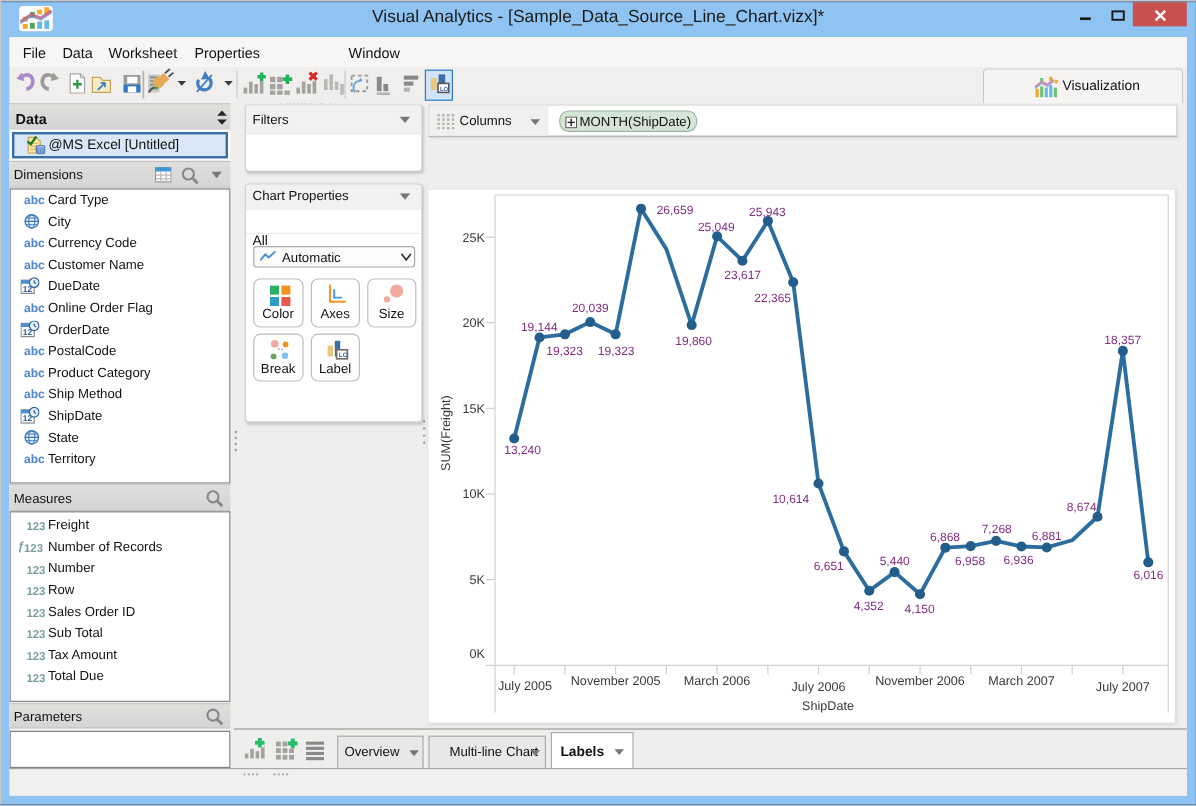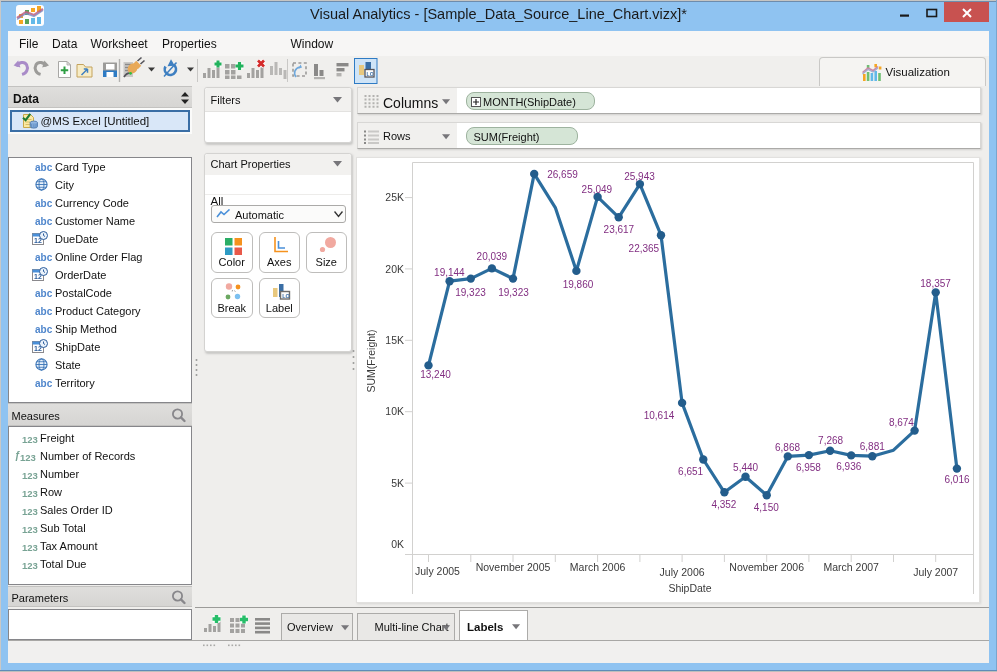--- a/index.html
+++ b/index.html
@@ -210,21 +210,39 @@
       <line x1="3.5" y1="11.5" x2="9.5" y2="11.5" stroke="#D9BE66" stroke-width="1"></line>
       <path d="M1 4.8 L3.6 7.2 L8.3 0.8" stroke="#1E7B34" stroke-width="2.1" fill="none"></path>
       <ellipse cx="11.8" cy="9.6" rx="3.6" ry="1.5" fill="#A8C4E6" stroke="#4A76AC" stroke-width="0.9"></ellipse>
       <path d="M8.2 9.6 L8.2 13.6 A 3.6 1.5 0 0 0 15.4 13.6 L15.4 9.6" fill="#7FA8D9" stroke="#4A76AC" stroke-width="0.9"></path>
       <line x1="9.5" y1="11" x2="9.5" y2="14" stroke="#5E8BBE" stroke-width="0.8"></line>
       <line x1="11.8" y1="11.3" x2="11.8" y2="14.3" stroke="#5E8BBE" stroke-width="0.8"></line>
       <line x1="14" y1="11" x2="14" y2="14" stroke="#5E8BBE" stroke-width="0.8"></line>
     </svg>
     <span class="abs" style="left:32.5px;top:6.5px;font-size:11.5px;color:#111;">@MS Excel [Untitled]</span>
   </div>
-  <div class="whitebox" style="left:8px;top:157px;width:184px;height:246px;padding-left:15px;" id="dimlist">
+  <div class="hdr" style="left:8px;top:134px;width:184px;height:23px;">
+    <span style="position:absolute;left:3.5px;top:5px;font-size:11px;">Dimensions</span>
+    <svg style="position:absolute;left:121px;top:4px;" width="14" height="14" viewBox="0 0 14 14">
+      <rect x="0.5" y="0.5" width="13" height="12" fill="#fff" stroke="#9A9998"></rect>
+      <rect x="0.5" y="0.5" width="13" height="3.4" fill="#3C97D3"></rect>
+      <line x1="5" y1="4" x2="5" y2="13" stroke="#B9B8B6"></line>
+        <line x1="9.5" y1="4" x2="9.5" y2="13" stroke="#B9B8B6"></line>
+      <line x1="1" y1="7" x2="13" y2="7" stroke="#B9B8B6"></line>
+        <line x1="1" y1="10" x2="13" y2="10" stroke="#B9B8B6"></line>
+    </svg>
+    <svg style="position:absolute;left:142px;top:3px;" width="16" height="17" viewBox="0 0 16 17">
+      <circle cx="7" cy="7" r="4.6" fill="none" stroke="#88878B" stroke-width="1.8"></circle>
+      <line x1="10.4" y1="10.4" x2="14" y2="14" stroke="#88878B" stroke-width="2.4" stroke-linecap="round"></line>
+    </svg>
+    <svg style="position:absolute;left:168px;top:8px;" width="10" height="6" viewBox="0 0 10 6">
+      <path d="M0 0 L9 0 L4.5 5.5 Z" fill="#77767A"></path>
+    </svg>
+  </div>
+  <div class="whitebox" style="left:8px;top:157px;width:184px;height:246px;" id="dimlist">
     <div class="fielditem" style="top:0px;">
         <span class="abc">abc</span>
         <span class="ftxt">Card Type</span>
       </div>
     <div class="fielditem" style="top:18px;">
         <svg class="glb" width="13" height="13" viewBox="0 0 14 14">
           <circle cx="7" cy="7" r="6" fill="#E8F1FA" stroke="#3D76B8" stroke-width="1.2"></circle>
           <ellipse cx="7" cy="7" rx="2.7" ry="6" fill="none" stroke="#3D76B8" stroke-width="1"></ellipse>
           <line x1="1" y1="7" x2="13" y2="7" stroke="#3D76B8" stroke-width="1"></line>
           <line x1="1.8" y1="4" x2="12.2" y2="4" stroke="#3D76B8" stroke-width="0.9"></line>
@@ -438,55 +456,31 @@
   <div class="shelf" style="left:357px;top:87px;width:624px;height:27px;">
     <div class="shelflbl" style="width:99px;"></div>
     <svg class="abs" style="left:6px;top:7px;" width="16" height="14" viewBox="0 0 16 14">
       <g stroke="#B3B2B0" stroke-width="2" stroke-dasharray="2,1.6">
         <line x1="1.5" y1="0" x2="1.5" y2="14"></line>
           <line x1="5.5" y1="0" x2="5.5" y2="14"></line>
         <line x1="9.5" y1="0" x2="9.5" y2="14"></line>
           <line x1="13.5" y1="0" x2="13.5" y2="14"></line>
       </g>
     </svg>
-    <span class="abs" style="left:25px;top:7px;font-size:14px;color:#111;">Columns</span>
+    <span class="abs" style="left:25px;top:7px;font-size:11px;color:#111;">Columns</span>
     <svg class="abs" style="left:84px;top:11px;" width="9" height="6" viewBox="0 0 10 6">
         <path d="M0 0 L9 0 L4.5 5.5 Z" fill="#77767A"></path>
       </svg>
-    <div class="pill" style="left:108px;top:4px;width:129px;text-align:center;">
+    <div class="pill" style="left:108px;top:4px;width:115px;text-align:center;">
       <svg class="abs" style="left:4px;top:4px;" width="10" height="10" viewBox="0 0 10 10">
         <rect x="0.5" y="0.5" width="9" height="9" fill="#fff" stroke="#555"></rect>
         <line x1="5" y1="2" x2="5" y2="8" stroke="#222" stroke-width="1.2"></line>
           <line x1="2" y1="5" x2="8" y2="5" stroke="#222" stroke-width="1.2"></line>
       </svg>
       <span class="abs" style="left:16px;top:3px;">MONTH(ShipDate)</span>
-    </div>
-  </div>
-  <div class="shelf" style="left:357px;top:121.5px;width:624px;height:27px;">
-    <div class="shelflbl" style="width:99px;"></div>
-    <svg class="abs" style="left:6px;top:7px;" width="16" height="14" viewBox="0 0 16 14">
-      <g fill="#8A8988">
-        <rect x="0" y="0.5" width="2" height="2"></rect>
-          <rect x="0" y="4.5" width="2" height="2"></rect>
-          <rect x="0" y="8.5" width="2" height="2"></rect>
-          <rect x="0" y="12" width="2" height="2"></rect>
-      </g>
-      <g stroke="#C9C8C6" stroke-width="2">
-        <line x1="4" y1="1.5" x2="15" y2="1.5"></line>
-          <line x1="4" y1="5.5" x2="15" y2="5.5"></line>
-          <line x1="4" y1="9.5" x2="15" y2="9.5"></line>
-          <line x1="4" y1="13" x2="15" y2="13"></line>
-      </g>
-    </svg>
-    <span class="abs" style="left:25px;top:7px;font-size:11px;color:#111;">Rows</span>
-    <svg class="abs" style="left:84px;top:11px;" width="9" height="6" viewBox="0 0 10 6">
-        <path d="M0 0 L9 0 L4.5 5.5 Z" fill="#77767A"></path>
-      </svg>
-    <div class="pill" style="left:108px;top:4px;width:112px;">
-      <span class="abs" style="left:6.5px;top:3px;">SUM(Freight)</span>
     </div>
   </div>
 
   <div class="abs" style="left:356px;top:157px;width:624px;height:446px;background:#fff;border:1px solid #E2E1DF;box-shadow:1px 1px 2px rgba(120,120,120,0.2);box-sizing:border-box;"></div>
   <svg class="abs" style="left:356px;top:157px;" width="624" height="446" viewBox="0 0 624 446">
     <g stroke="#D2D1CF" stroke-width="1" fill="none">
       <line x1="56.5" y1="5.5" x2="617.5" y2="5.5"></line>
       <line x1="56.5" y1="5.5" x2="56.5" y2="437"></line>
       <line x1="617.5" y1="5.5" x2="617.5" y2="437"></line>
       <line x1="49" y1="397.5" x2="617.5" y2="397.5"></line>

